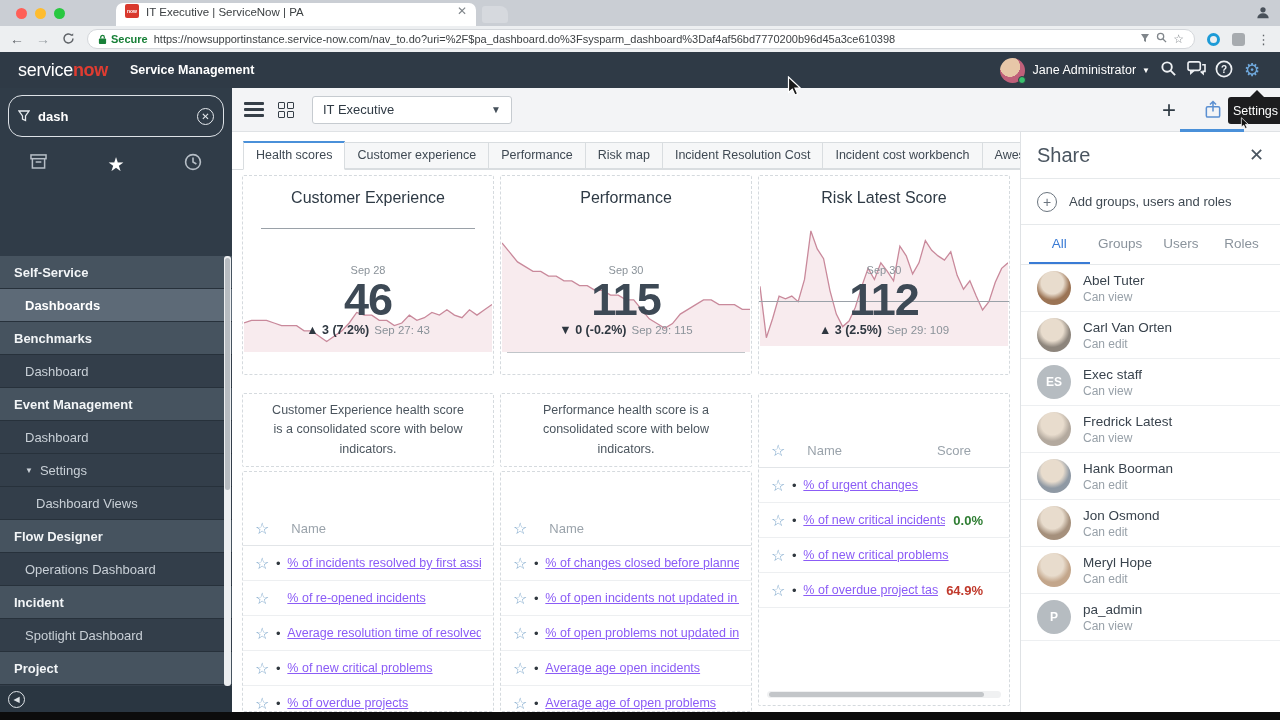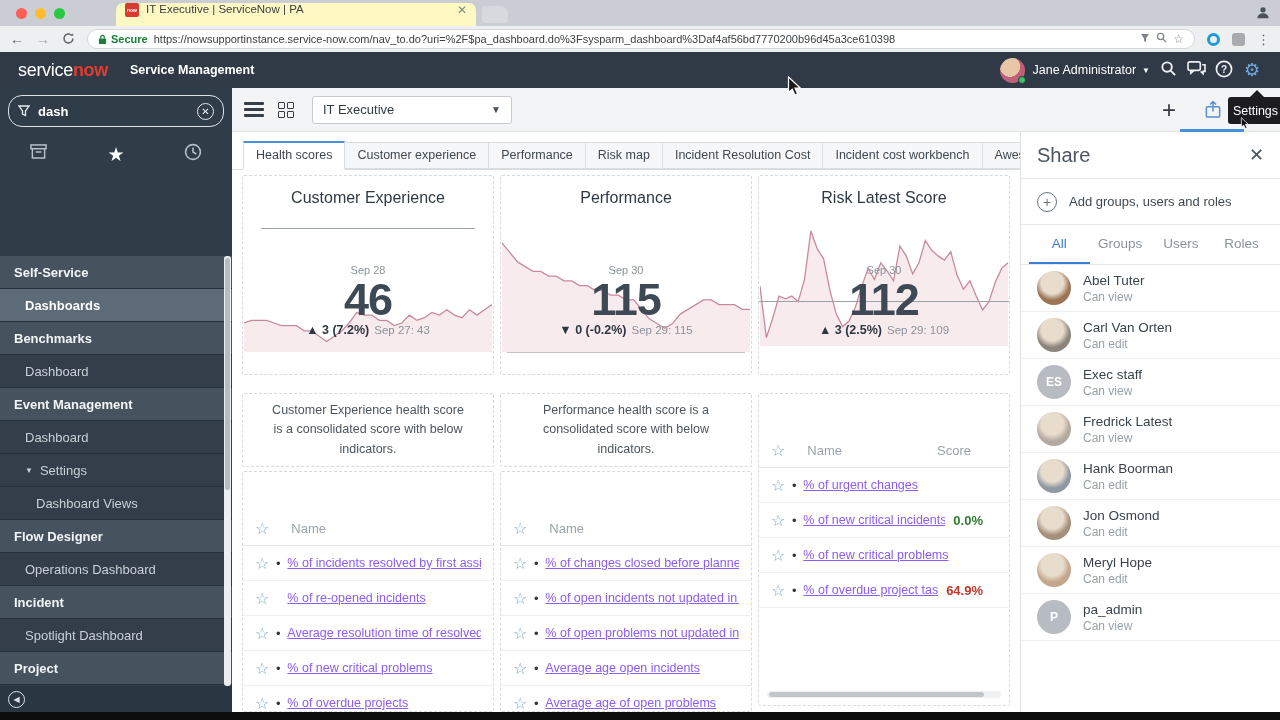--- a/index.html
+++ b/index.html
@@ -4,22 +4,22 @@
 <style>
   * { box-sizing: border-box; margin: 0; padding: 0; }
   html,body { width:1280px; height:720px; overflow:hidden; }
   body { font-family:"Liberation Sans", sans-serif; background:#fff; position:relative; }
 
   
   .tabstrip { height:26px; background:#caced4; display:flex; align-items:flex-end; position:relative; }
   .traffic { position:absolute; left:16px; top:8px; display:flex; gap:8px; }
   .traffic span { width:11px; height:11px; border-radius:50%; display:block; }
   .t-red{background:#ff5f57;} .t-yel{background:#febc2e;} .t-grn{background:#28c840;}
-  .btab { margin-left:116px; width:360px; height:23px; background:#fef9c3; border-radius:7px 7px 0 0;
-          display:flex; align-items:flex-start; padding:0 9px; gap:7px; font-size:11.5px; color:#3c4043; }
+  .btab { margin-left:116px; width:360px; height:23px; background:#ffffff; border-radius:7px 7px 0 0;
+          display:flex; align-items:flex-end; padding:8px 9px; gap:7px; font-size:11.5px; color:#3c4043; }
   .favicon { width:14px; height:14px; background:#d9392e; border-radius:2px; color:#fff; font-size:5px; font-weight:bold;
              display:flex; align-items:center; justify-content:center; flex:0 0 auto; }
   .btab-title { flex:1; white-space:nowrap; overflow:hidden; }
   .btab-close { color:#80868b; font-size:12px; }
   .newtab-ghost { width:26px; height:17px; background:#d6d9de; border-radius:3px 8px 3px 3px; margin:0 0 3px 6px; }
   .tabstrip-right { position:absolute; right:10px; top:5px; color:#49515a; font-size:13px; }
 
   .urlrow { height:26px; background:#edeff1; display:flex; align-items:center; padding:0 10px; gap:12px; }
   .navbtn { color:#5f6368; font-size:14px; line-height:1; }
   .urlfield { flex:1; height:20px; background:#fff; border:1px solid #d4d7db; border-radius:11px;
@@ -46,21 +46,21 @@
   .hic { width:20px; text-align:center; font-size:15px; color:#eef1f4; }
   .gear { color:#6fa8dc; font-size:18px; }
 
   
   .mainarea { display:flex; height:624px; }
   .bottombar { position:absolute; left:0; right:0; bottom:0; height:8px; background:#0c0c0c; }
 
   
   .sidebar { width:232px; background:#303c48; position:relative; flex:0 0 auto; }
   .sb-search { padding:7px 8px; }
-  .sb-pill { height:32px; border:1px solid #dde2e7; border-radius:14px; display:flex; align-items:center;
+  .sb-pill { height:42px; border:1px solid #dde2e7; border-radius:14px; display:flex; align-items:center;
              padding:0 9px; gap:8px; color:#fff; font-size:13px; font-weight:bold; }
   .sb-pill .clear { margin-left:auto; width:17px; height:17px; border:1.5px solid #e7ebef; border-radius:50%;
                     display:flex; align-items:center; justify-content:center; font-size:10px; color:#e7ebef; font-weight:normal; }
   .sb-tabs { height:40px; display:flex; align-items:center; }
   .sb-tabs > div { flex:1; text-align:center; }
   .sb-star { color:#fff; font-size:19px; }
   .sb-nav { position:absolute; top:168px; bottom:26px; left:0; right:0; overflow:hidden; }
   .nav-header { height:33px; line-height:33px; background:#46535f; color:#f2f5f7; font-size:13px; font-weight:bold;
                 padding-left:14px; border-bottom:1px solid #27313b; }
   .nav-item { height:33px; line-height:33px; background:#333e4a; color:#c9d0d7; font-size:13px;

